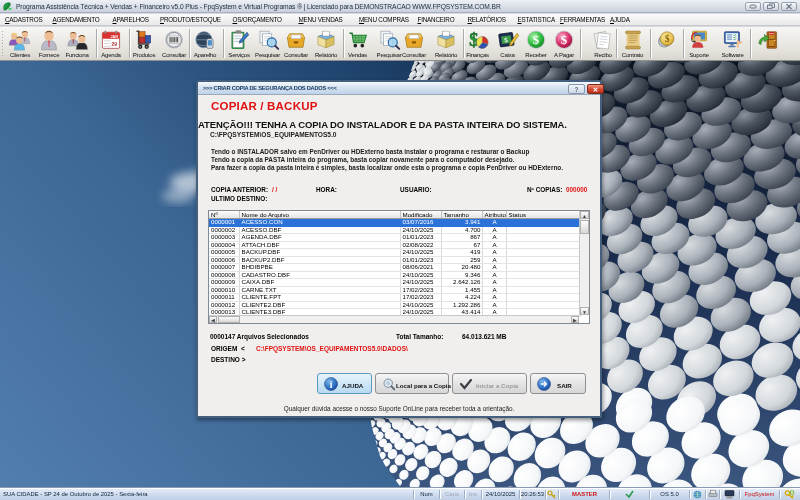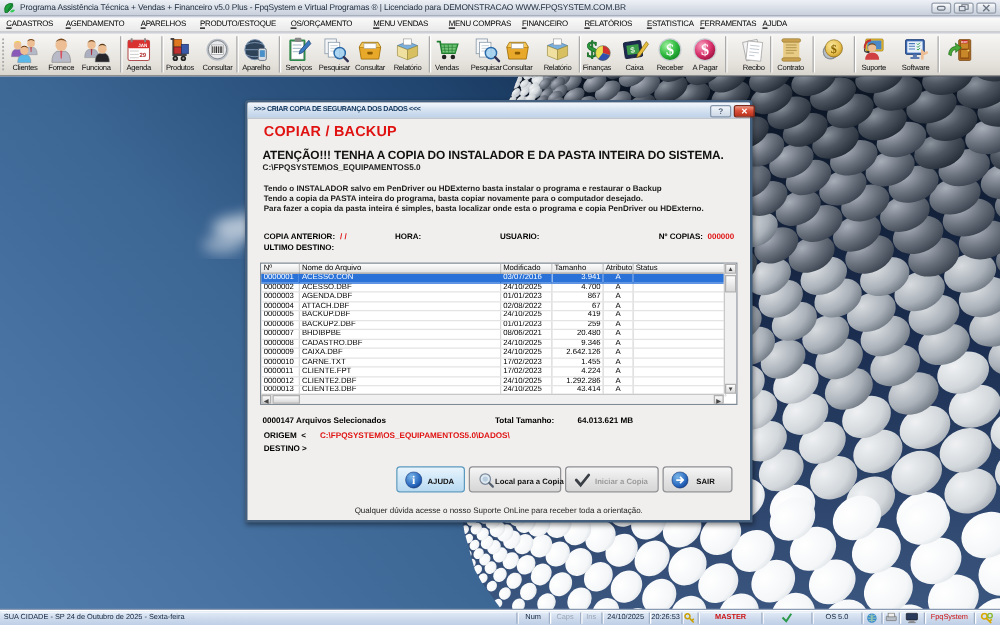--- a/index.html
+++ b/index.html
@@ -941,21 +941,21 @@
       </div>
   </div>
 
   <div id="dlg">
     <div id="dlgtitle">
       <div class="t">&gt;&gt;&gt; CRIAR COPIA DE SEGURANÇA DOS DADOS &lt;&lt;&lt;</div>
       <div class="dbtn" id="dhelp">?</div>
       <div class="dbtn" id="dclose">✕</div>
     </div>
     <div class="abs b" style="left:13px;top:18px;font-size:11.5px;color:#e01212;letter-spacing:0.2px">COPIAR / BACKUP</div>
-    <div class="abs b" style="left:12px;top:37px;font-size:9.5px;color:#111;letter-spacing:-0.1px">ATENÇÃO!!! TENHA A COPIA DO INSTALADOR E DA PASTA INTEIRA DO SISTEMA.</div>
+    <div class="abs b" style="left:0;top:37px;font-size:9.5px;color:#111;letter-spacing:-0.1px">ATENÇÃO!!! TENHA A COPIA DO INSTALADOR E DA PASTA INTEIRA DO SISTEMA.</div>
     <div class="abs b" style="left:12px;top:49px;font-size:6.6px;color:#222">C:\FPQSYSTEM\OS_EQUIPAMENTOS5.0</div>
     <div class="abs b" style="left:13px;top:66px;font-size:6.4px;color:#1a1a1a">Tendo o INSTALADOR salvo em PenDriver ou HDExterno basta instalar o programa e restaurar o Backup</div>
     <div class="abs b" style="left:13px;top:74px;font-size:6.4px;color:#1a1a1a">Tendo a copia da PASTA inteira do programa, basta copiar novamente para o computador desejado.</div>
     <div class="abs b" style="left:13px;top:82px;font-size:6.4px;color:#1a1a1a">Para fazer a copia da pasta inteira é simples, basta localizar onde esta o programa e copia PenDriver ou HDExterno.</div>
     <div class="abs b" style="left:13px;top:104px;font-size:6.4px">COPIA ANTERIOR:</div>
     <div class="abs b red" style="left:74px;top:104px;font-size:6.4px">/ /</div>
     <div class="abs b" style="left:118px;top:104px;font-size:6.4px">HORA:</div>
     <div class="abs b" style="left:202px;top:104px;font-size:6.4px">USUARIO:</div>
     <div class="abs b" style="left:329px;top:104px;font-size:6.4px">Nº COPIAS:</div>
     <div class="abs b red" style="left:368px;top:104px;font-size:6.4px">000000</div>

